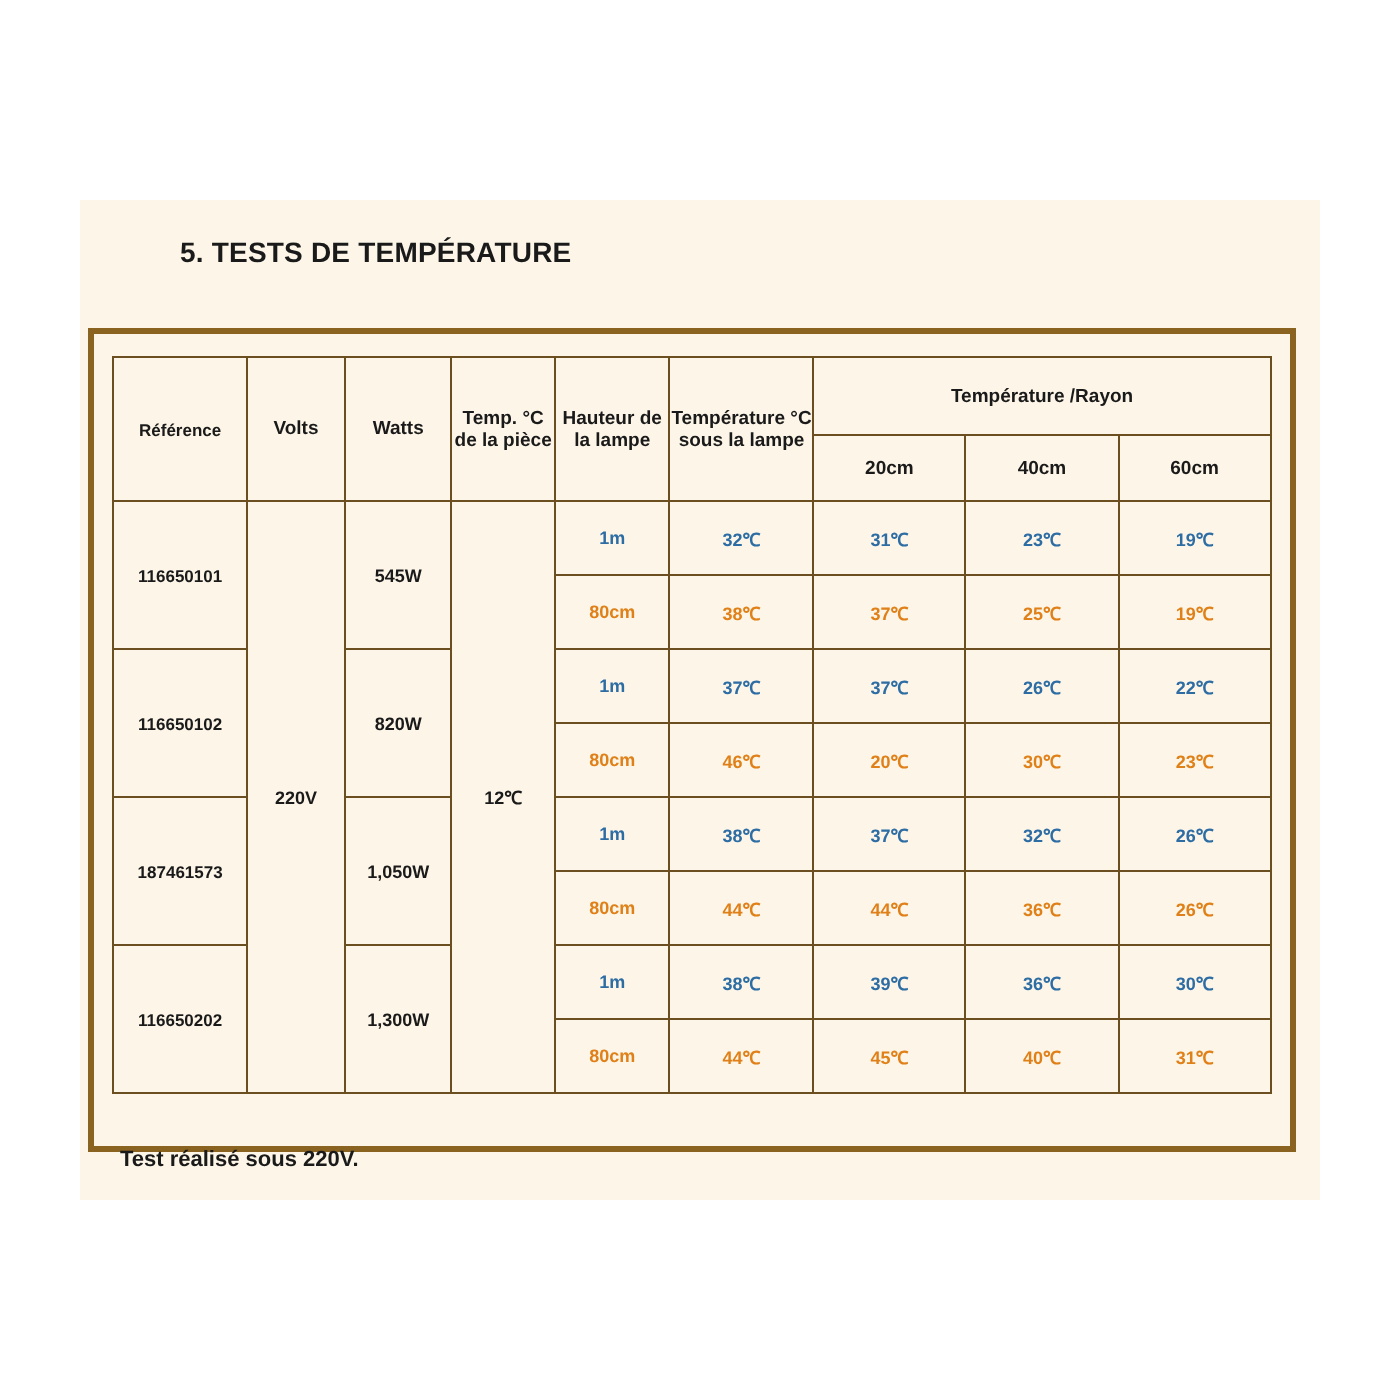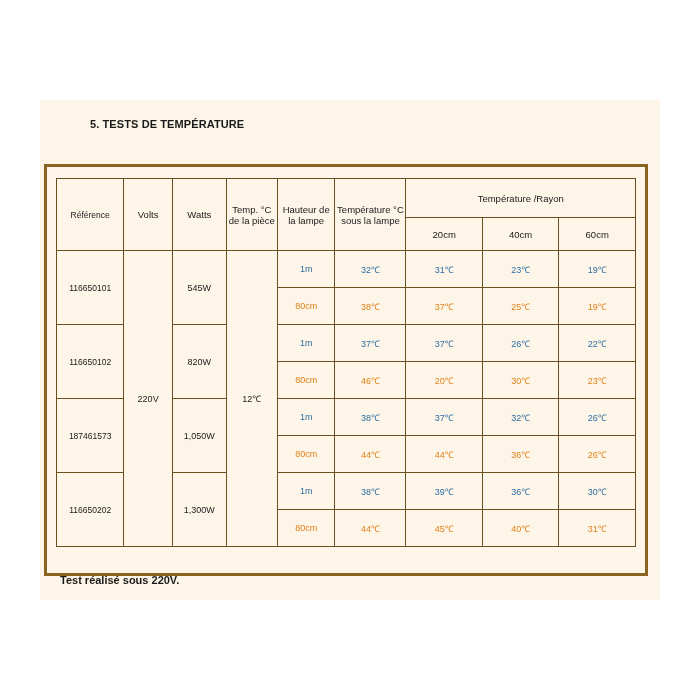--- a/index.html
+++ b/index.html
@@ -18,21 +18,21 @@
     left: 40px;
     top: 100px;
     width: 620px;
     height: 500px;
     background: #fdf6e8;
   }
   .title {
     position: absolute;
     left: 50px;
     top: 18px;
-    font-size: 11px;
+    font-size: 14px;
     font-weight: bold;
     color: #1a1a1a;
     letter-spacing: 0.1px;
   }
   .frame {
     position: absolute;
     left: 4px;
     top: 64px;
     width: 604px;
     height: 412px;
@@ -47,21 +47,21 @@
     width: 580px;
     border-collapse: collapse;
     background: #fdf6e8;
   }
   td, th {
     border: 1px solid #6b4f20;
     font-size: 9px;
     text-align: center;
     vertical-align: middle;
     color: #1a1a1a;
-    font-weight: normal;
+    font-weight: bold;
     padding: 0;
   }
   th {
     font-size: 9.5px;
   }
   .hdr-tall { height: 38px; }
   .hdr-sub { height: 32px; }
   .datarow td { height: 36px; }
   .ref-cell { width: 72px; font-size: 8.5px; }
   .volts-cell { width: 54px; }

